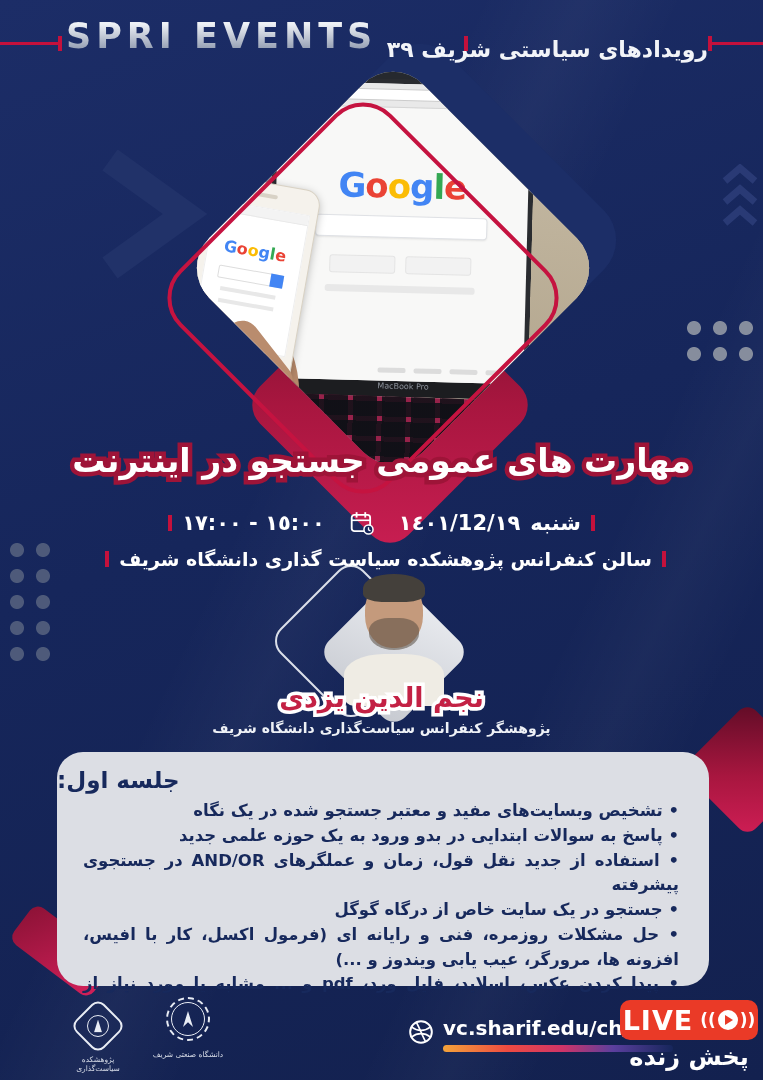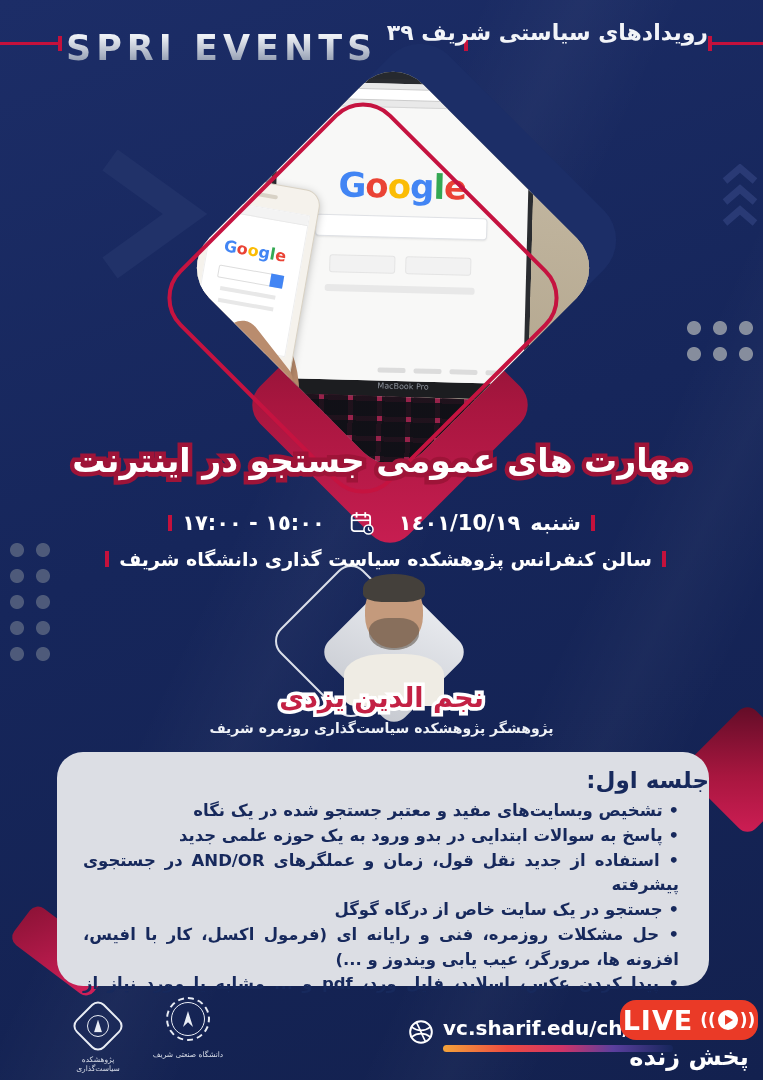--- a/index.html
+++ b/index.html
@@ -23,28 +23,28 @@
   .dots-right { left:687px; top:321px; width:78px; height:52px; z-index:1;
     background-image: radial-gradient(circle at 7px 7px, #868d9d 6.5px, transparent 7.5px);
     background-size: 26px 26px; }
   .dots-left { left:10px; top:543px; width:52px; height:130px; z-index:1;
     background-image: radial-gradient(circle at 7px 7px, #4e5a7a 6.5px, transparent 7.5px);
     background-size: 26px 26px; }
 
   
   .h-line-l { left:0; top:42px; width:60px; height:3px; background:#c4113c; z-index:7; }
   .h-cap-l  { left:58px; top:36px; width:4px; height:15px; background:#c4113c; z-index:7; }
-  .brand { left:66px; top:28px; z-index:7;
+  .brand { left:66px; top:16px; z-index:7;
     font-size:35px; font-weight:700; letter-spacing:5px;
     background: linear-gradient(#eef1f6 20%, #98a2b6 80%);
     -webkit-background-clip:text; background-clip:text; color:transparent;
     text-shadow: 0 0 1px rgba(20,30,60,.0);
   }
   .h-cap-r1 { left:464px; top:36px; width:4px; height:15px; background:#c4113c; z-index:7; }
-  .series { right:55px; top:20px; z-index:7; direction:rtl;
+  .series { right:55px; top:37px; z-index:7; direction:rtl;
     font-size:22px; font-weight:700; color:#f2f4f8; }
   .h-cap-r2 { left:708px; top:36px; width:4px; height:15px; background:#c4113c; z-index:7; }
   .h-line-r { left:712px; top:42px; width:51px; height:3px; background:#c4113c; z-index:7; }
 
   
   .d-ghost  { left:269px; top:89px;  width:302px; height:302px; transform:rotate(45deg);
               border-radius:42px; background:#1c2e67; z-index:1; }
   .d-solid  { left:285px; top:300px; width:210px; height:210px; transform:rotate(45deg);
               border-radius:26px; z-index:2;
               background:linear-gradient(135deg,#6f0e2b 0%,#a8163f 50%,#c91e52 100%); }
@@ -135,21 +135,21 @@
 
   
   .acc-tr { left:700px; top:722px; width:95px; height:95px; transform:rotate(45deg);
             border-radius:12px; z-index:3;
             background:linear-gradient(135deg,#5f0c26 0%,#a8163f 55%,#cf1e55 100%); }
   .acc-bl { left:12px; top:928px; width:100px; height:46px; transform:rotate(37deg);
             border-radius:10px; z-index:3;
             background:linear-gradient(120deg,#8c1236,#d3205a); }
   .box { left:57px; top:752px; width:652px; height:234px; background:#dcdee4;
          border-radius:26px; z-index:4; }
-  .box-heading { margin-top:15px; text-align:right; font-size:23px; font-weight:700;
+  .box-heading { margin-top:15px; text-align:left; font-size:23px; font-weight:700;
                  color:#17295c; direction:rtl; }
   .box-list { margin:6px 30px 0 26px; list-style:none; direction:rtl; text-align:justify;
               color:#17295c; font-size:16.5px; font-weight:700; line-height:1.5; }
   .box-list li::before { content:"• "; }
 
   
   .logo1 { left:62px; top:1002px; width:72px; text-align:center; z-index:5; }
   .logo1-emblem { margin:4px auto 0; width:40px; height:40px; transform:rotate(45deg);
                   border:2px solid #e8ecf4; border-radius:9px; position:relative; }
   .logo1-core { position:absolute; left:50%; top:50%; width:22px; height:22px; margin:-11px 0 0 -11px;
@@ -165,21 +165,21 @@
                          transform:translate(-50%,-50%); background:#e8ecf4;
                          clip-path:polygon(50% 0,100% 100%,50% 70%,0 100%); }
   .logo-cap { margin-top:9px; font-size:7.5px; color:#d8dde8; direction:rtl; }
   .url-group { left:408px; top:1016px; z-index:5; display:flex; align-items:flex-start; gap:9px; direction:ltr; }
   .globe { margin-top:3px; }
   .url-text { font-size:20px; color:#fff; font-weight:600; }
   .url-under { margin-top:5px; height:7px; border-radius:4px;
     background:linear-gradient(90deg,#f3a33a 0%,#ee4b41 28%,#cf3468 52%,#5b3f9e 74%,#16265b 100%); }
   .live-group { left:620px; top:1000px; width:138px; z-index:5; text-align:center; }
   .live-badge { display:flex; align-items:center; justify-content:center; gap:7px;
-                background:#ea3a27; border-radius:16px; height:40px; padding:0 10px; }
+                background:#ea3a27; border-radius:10px; height:40px; padding:0 10px; }
   .live-word { font-size:27px; font-weight:800; color:#fff; letter-spacing:1px; }
   .live-icon { display:flex; align-items:center; gap:2px; }
   .lp { color:#fff; font-weight:700; font-size:17px; }
   .live-dot { width:20px; height:20px; border-radius:50%; background:#fff;
               display:flex; align-items:center; justify-content:center; }
   .live-play { width:0; height:0; border-left:8px solid #ea3a27;
                border-top:5px solid transparent; border-bottom:5px solid transparent; margin-left:2px; }
   .live-cap { margin-top:3px; font-size:24px; font-weight:700; color:#fff; direction:rtl;text-align:center; }
 </style>
 </head>
@@ -254,21 +254,21 @@
   <div class="abs d-outline"></div>
 
   <div class="abs title-wrap stroketext">
     <div class="stroke">مهارت های عمومی جستجو در اینترنت</div>
     <div class="fill">مهارت های عمومی جستجو در اینترنت</div>
   </div>
 
   <div class="abs row-date">
     <span class="redbar"></span>
     <span>شنبه</span>
-    <span class="ltr">١٤٠١/10/١٩</span>
+    <span class="ltr">١٤٠١/12/١٩</span>
     <svg class="cal-icon" width="26" height="26" viewBox="0 0 24 24">
       <rect x="2.5" y="4.5" width="17" height="15" rx="2.5" fill="none" stroke="#fff" stroke-width="1.7"></rect>
       <line x1="7" y1="2" x2="7" y2="7" stroke="#fff" stroke-width="1.7"></line>
       <line x1="15" y1="2" x2="15" y2="7" stroke="#fff" stroke-width="1.7"></line>
       <line x1="2.5" y1="9.5" x2="19.5" y2="9.5" stroke="#fff" stroke-width="1.5"></line>
       <circle cx="18" cy="18" r="4.2" fill="#16265b" stroke="#fff" stroke-width="1.4"></circle>
       <polyline points="18,16 18,18.3 19.8,19.2" fill="none" stroke="#fff" stroke-width="1.2"></polyline>
     </svg>
     <span class="ltr">١٥:٠٠ - ١٧:٠٠</span>
     <span class="redbar"></span>
@@ -285,21 +285,21 @@
   <div class="abs sp-person">
     <div class="abs sp-shirt"></div>
     <div class="abs sp-head"></div>
     <div class="abs sp-hair"></div>
     <div class="abs sp-beard"></div>
   </div>
   <div class="abs sp-name stroketext">
     <div class="stroke">نجم الدین یزدی</div>
     <div class="fill">نجم الدین یزدی</div>
   </div>
-  <div class="abs sp-role">پژوهشگر پژوهشکده سیاست‌گذاری روزمره شریف</div>
+  <div class="abs sp-role">پژوهشگر کنفرانس سیاست‌گذاری دانشگاه شریف</div>
 
   <div class="abs acc-tr"></div>
   <div class="abs acc-bl"></div>
   <div class="abs box">
     <div class="box-heading">جلسه اول:</div>
     <ul class="box-list">
         <li>تشخیص وبسایت‌های مفید و معتبر جستجو شده در یک نگاه</li>
         <li>پاسخ به سوالات ابتدایی در بدو ورود به یک حوزه علمی جدید</li>
         <li>استفاده از جدید نقل قول، زمان و عملگرهای AND/OR در جستجوی پیشرفته</li>
         <li>جستجو در یک سایت خاص از درگاه گوگل</li>

